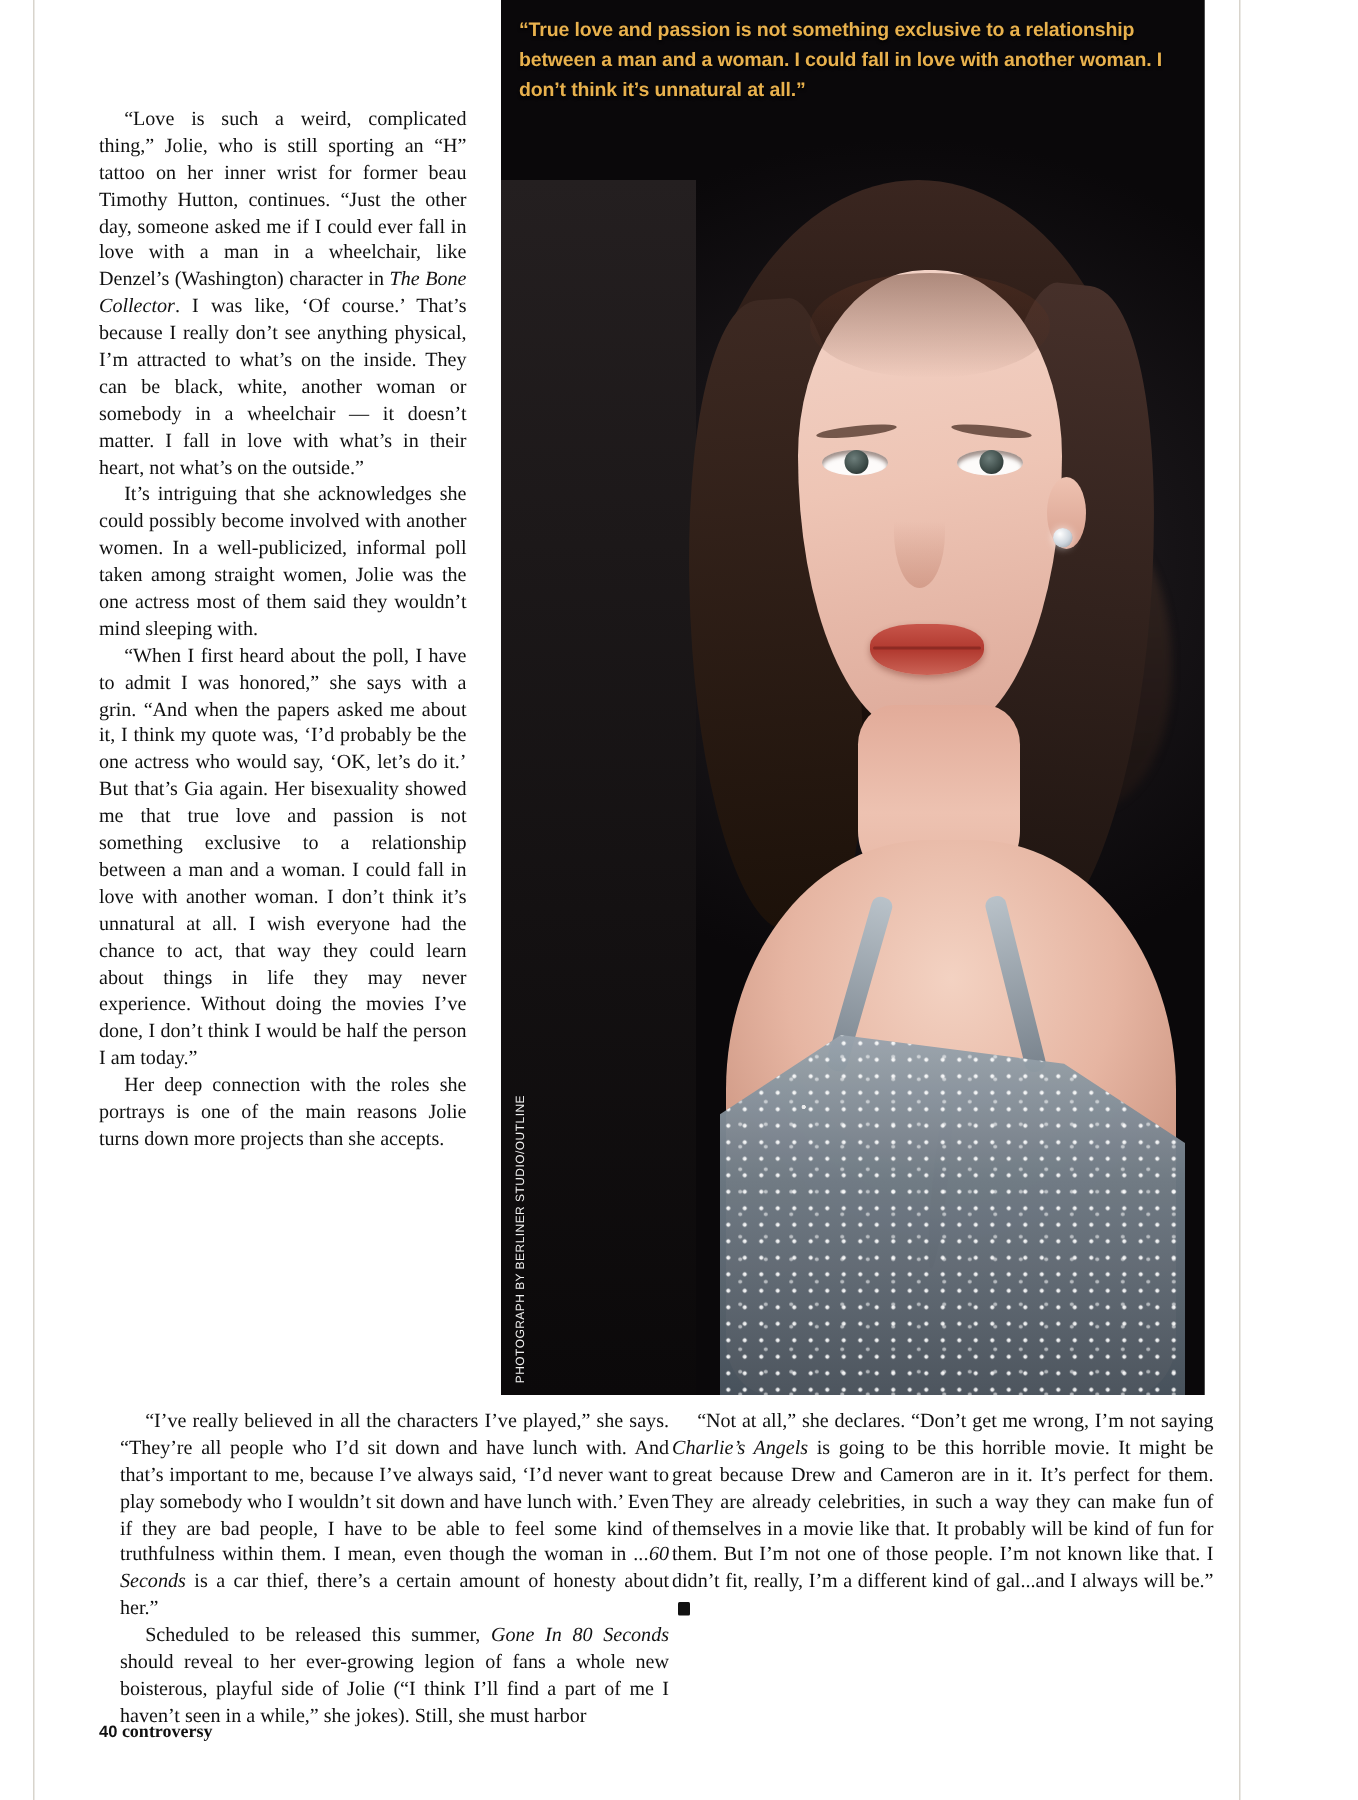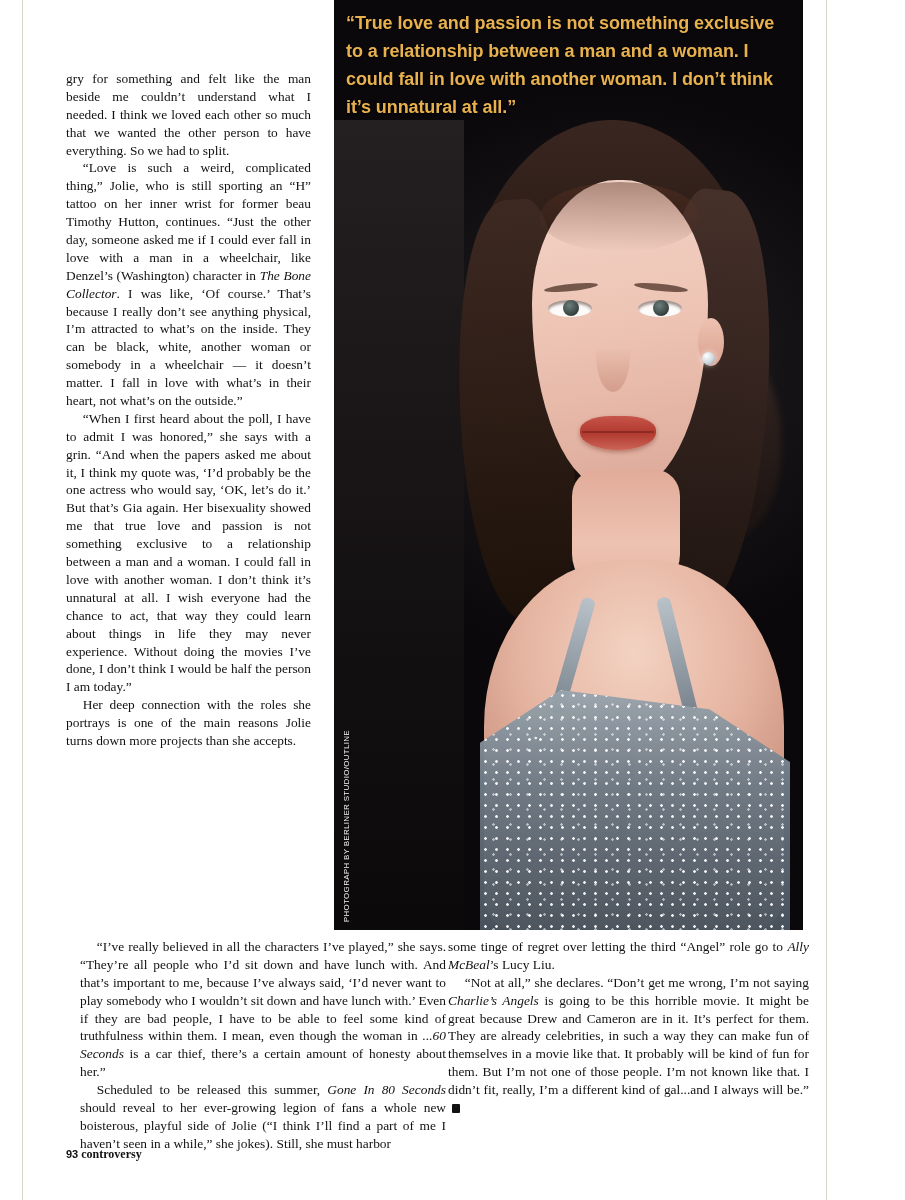--- a/index.html
+++ b/index.html
@@ -37,21 +37,21 @@
     overflow: hidden;
   }
   .pull-quote {
     position: absolute;
     left: 12px;
     top: 10px;
     width: 448px;
     color: #e8b14d;
     font-family: "Liberation Sans", sans-serif;
     font-weight: bold;
-    font-size: 18px;
+    font-size: 13px;
     line-height: 1.55;
     letter-spacing: -0.1px;
     z-index: 5;
     text-shadow: 0 1px 2px rgba(0,0,0,0.85);
   }
   
   .portrait {
     position: absolute;
     left: 0;
     top: 0;
@@ -339,34 +339,33 @@
       <div class="strap-r"></div>
       <div class="dress"></div>
       <div class="dress-sparkle"></div>
     </div>
 
     <div class="pull-quote">“True love and passion is not something exclusive to a relationship between a man and a woman. I could fall in love with another woman. I don’t think it’s unnatural at all.”</div>
     <div class="photo-credit">PHOTOGRAPH BY BERLINER STUDIO/OUTLINE</div>
   </div>
 
   <div class="col col-left">
-    <p class="first">gry for something and felt like the man beside me couldn’t understand what I needed. I think we loved each other so much that we wanted the other person to have everything. So we had to split.</p>
     <p>“Love is such a weird, complicated thing,” Jolie, who is still sporting an “H” tattoo on her inner wrist for former beau Timothy Hutton, continues. “Just the other day, someone asked me if I could ever fall in love with a man in a wheelchair, like Denzel’s (Washington) character in <em>The Bone Collector</em>. I was like, ‘Of course.’ That’s because I really don’t see anything physical, I’m attracted to what’s on the inside. They can be black, white, another woman or somebody in a wheelchair — it doesn’t matter. I fall in love with what’s in their heart, not what’s on the outside.”</p>
+    <p>It’s intriguing that she acknowledges she could possibly become involved with another women. In a well-publicized, informal poll taken among straight women, Jolie was the one actress most of them said they wouldn’t mind sleeping with.</p>
     <p>“When I first heard about the poll, I have to admit I was honored,” she says with a grin. “And when the papers asked me about it, I think my quote was, ‘I’d probably be the one actress who would say, ‘OK, let’s do it.’ But that’s Gia again. Her bisexuality showed me that true love and passion is not something exclusive to a relationship between a man and a woman. I could fall in love with another woman. I don’t think it’s unnatural at all. I wish everyone had the chance to act, that way they could learn about things in life they may never experience. Without doing the movies I’ve done, I don’t think I would be half the person I am today.”</p>
     <p>Her deep connection with the roles she portrays is one of the main reasons Jolie turns down more projects than she accepts.</p>
   </div>
 
   <div class="col col-left-lower">
     <p>“I’ve really believed in all the characters I’ve played,” she says. “They’re all people who I’d sit down and have lunch with. And that’s important to me, because I’ve always said, ‘I’d never want to play somebody who I wouldn’t sit down and have lunch with.’ Even if they are bad people, I have to be able to feel some kind of truthfulness within them. I mean, even though the woman in <em>...60 Seconds</em> is a car thief, there’s a certain amount of honesty about her.”</p>
     <p>Scheduled to be released this summer, <em>Gone In 80 Seconds</em> should reveal to her ever-growing legion of fans a whole new boisterous, playful side of Jolie (“I think I’ll find a part of me I haven’t seen in a while,” she jokes). Still, she must harbor</p>
   </div>
 
   <div class="col col-right-lower">
-    <p class="first">some tinge of regret over letting the third “Angel” role go to <em>Ally McBeal</em>’s Lucy Liu.</p>
     <p>“Not at all,” she declares. “Don’t get me wrong, I’m not saying <em>Charlie’s Angels</em> is going to be this horrible movie. It might be great because Drew and Cameron are in it. It’s perfect for them. They are already celebrities, in such a way they can make fun of themselves in a movie like that. It probably will be kind of fun for them. But I’m not one of those people. I’m not known like that. I didn’t fit, really, I’m a different kind of gal...and I always will be.”<span class="end-mark"></span></p>
   </div>
 
   <div class="folio">
-    <span class="num">93</span><span class="mag">controversy</span>
+    <span class="num">40</span><span class="mag">controversy</span>
   </div>
 
 
 </div>
 
 </body></html>

